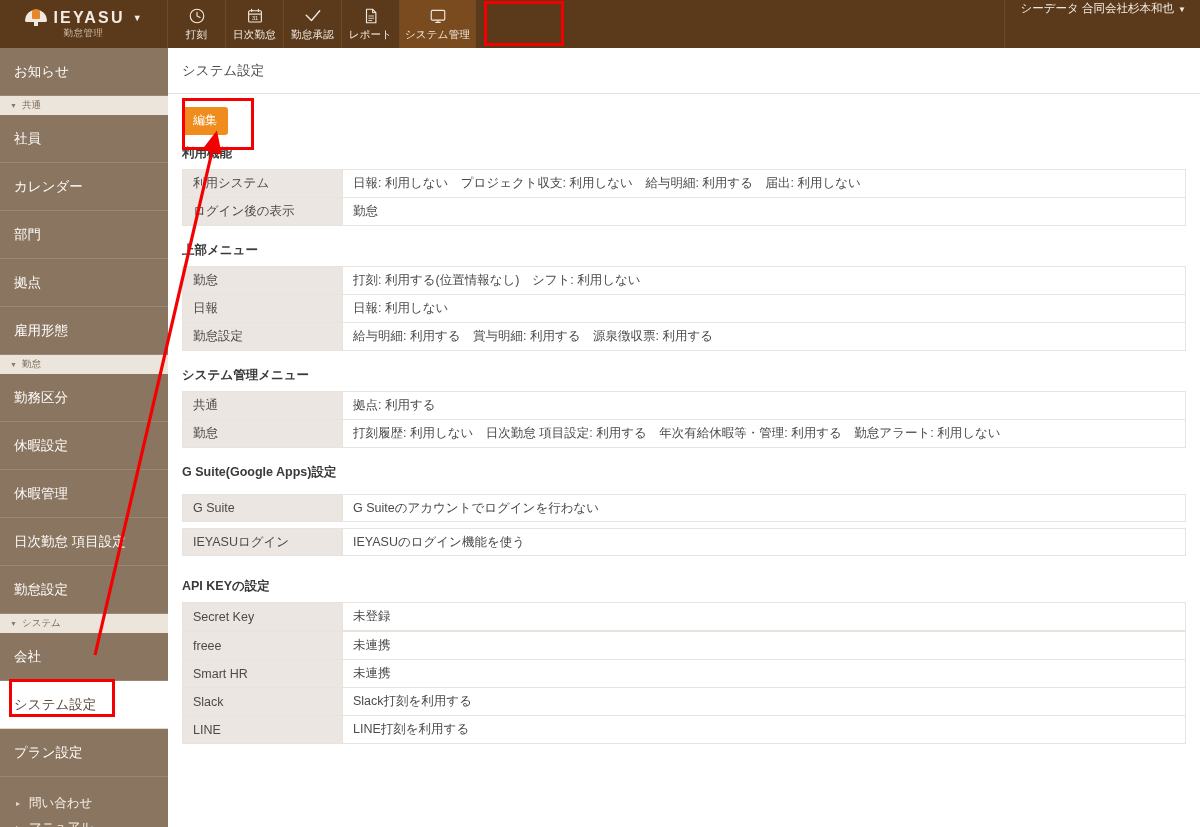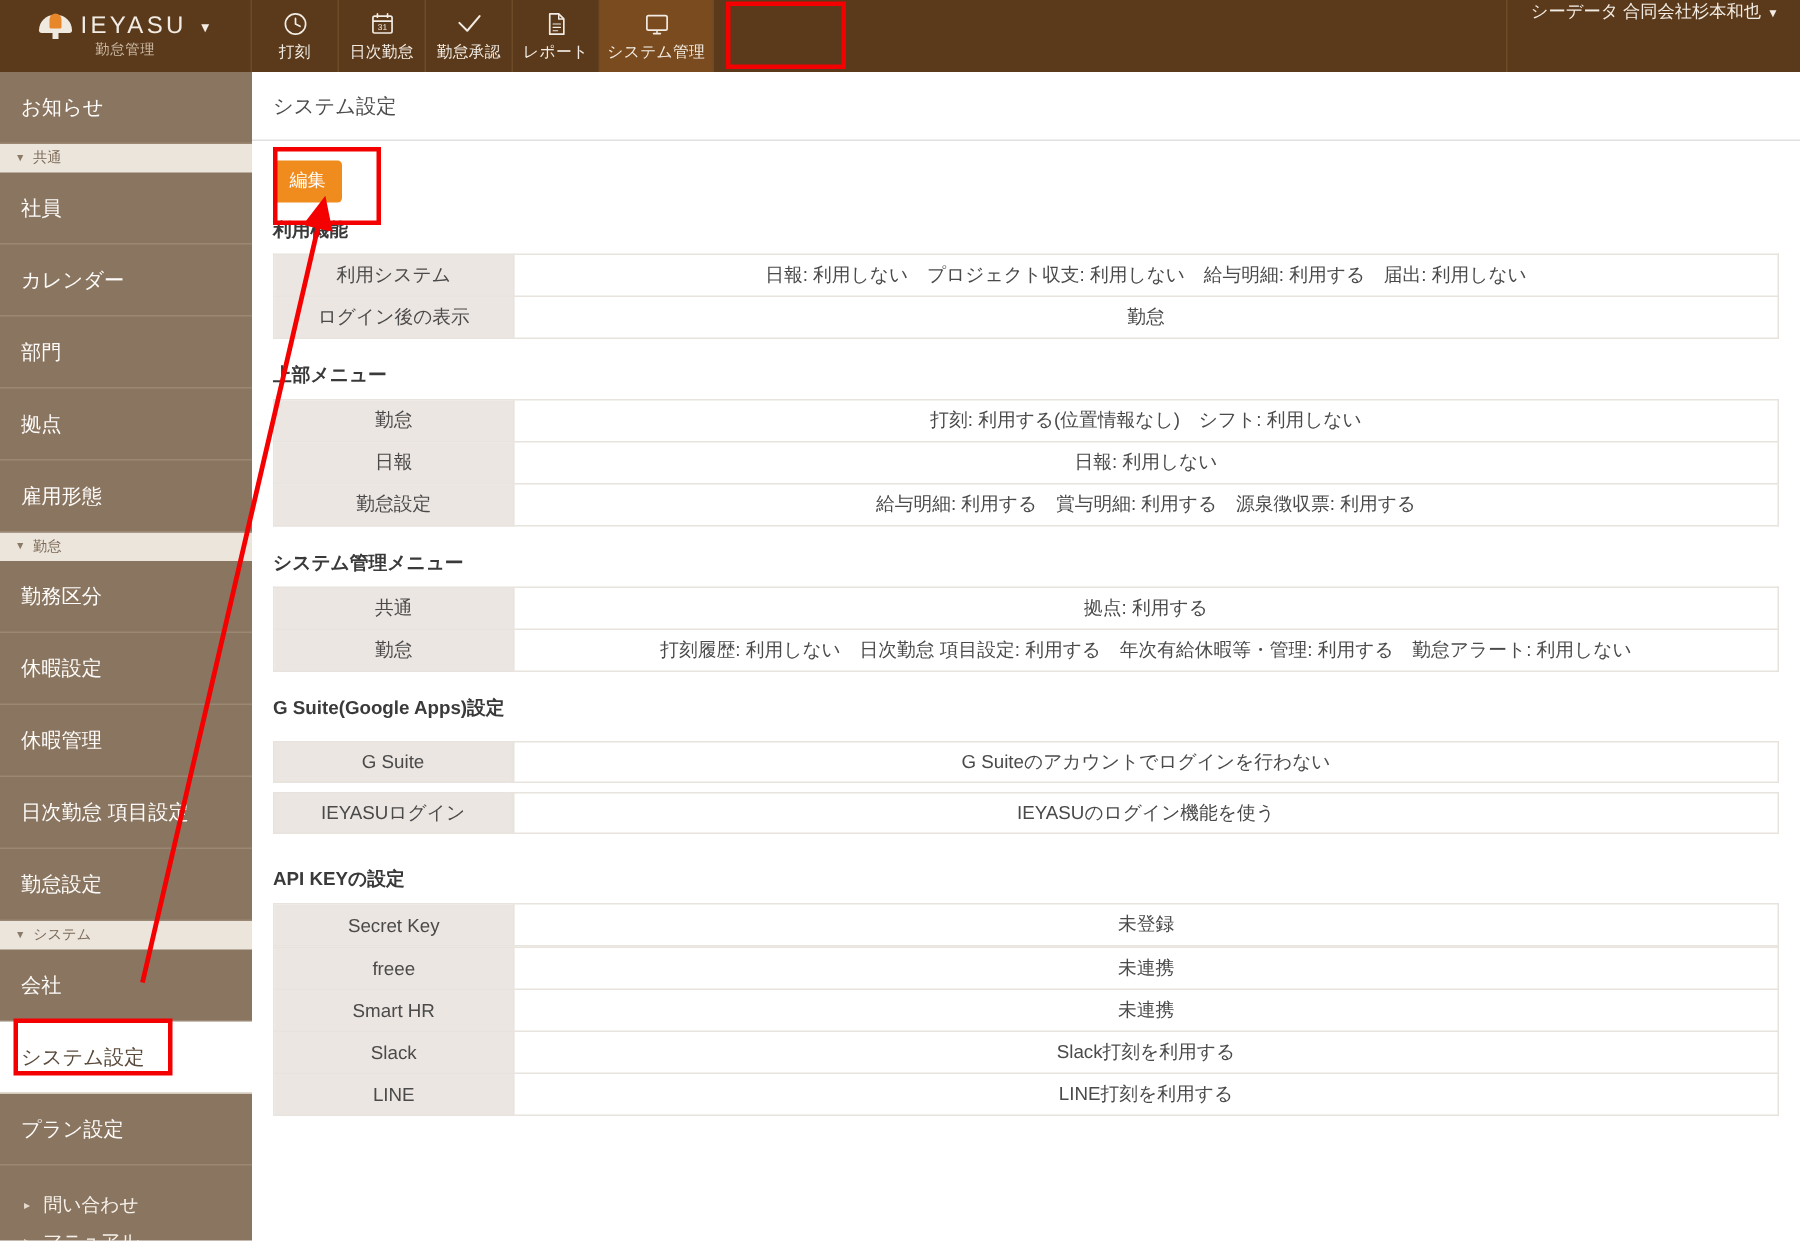--- a/index.html
+++ b/index.html
@@ -41,21 +41,21 @@
     background: #e8862a;
     border-radius: 4px 4px 1px 1px;
   }
   .brand-logo .stem {
     position: absolute; left: 9px; top: 11px;
     width: 4px; height: 6px;
     background: #efe9e0;
   }
   .brand-name {
     color: #f2ece4; font-size: 16px; letter-spacing: 2.2px;
-    font-weight: 400;
+    font-weight: 700;
   }
   .brand-caret {
     color: #f2ece4; font-size: 9px; margin-left: 2px;
   }
   .brand-sub {
     color: #cdbba6; font-size: 9.5px; margin-top: 0; letter-spacing: .5px;
   }
 
   .nav-item {
     width: 58px; height: 48px;
@@ -144,21 +144,20 @@
     font-size: 12.5px; font-weight: bold; color: #3a3a3a;
     padding: 10px 0 7px 14px;
   }
   .sec-title.loose { padding-top: 16px; }
 
   table.kv {
     border-collapse: collapse;
     margin-left: 14px;
     width: 1004px;
     table-layout: fixed;
-    text-align: center;
   }
   table.kv td {
     border: 1px solid #e8e3dd;
     font-size: 12.5px;
     color: #4a4a4a;
     height: 28px;
     padding: 4px 10px;
     vertical-align: middle;
   }
   table.kv td.k {

